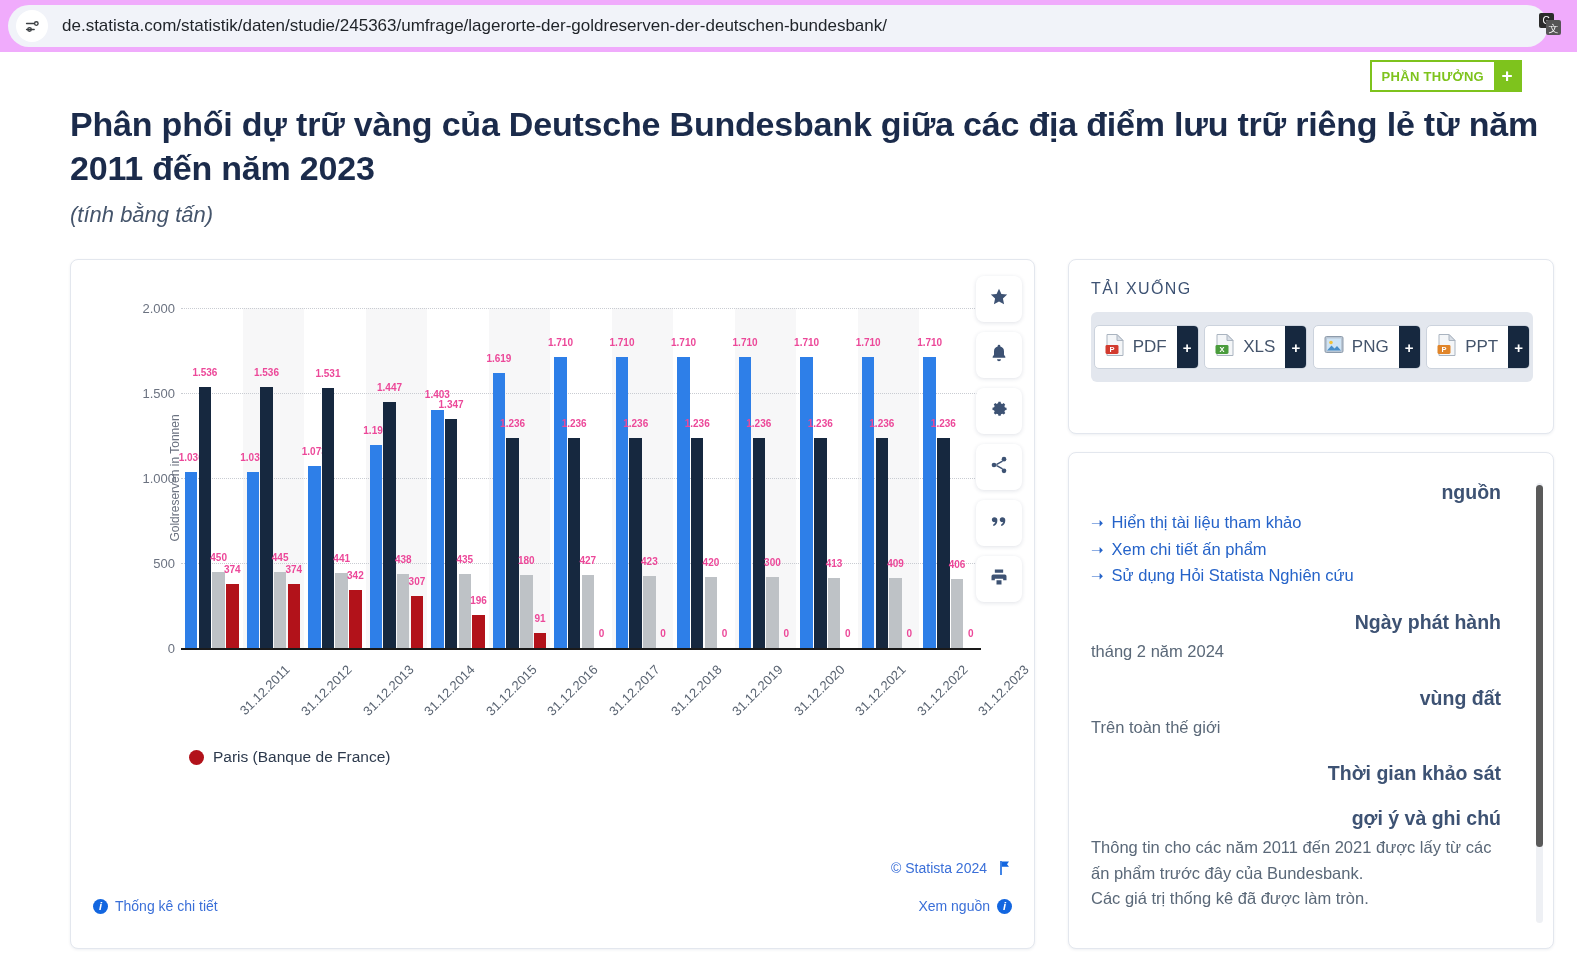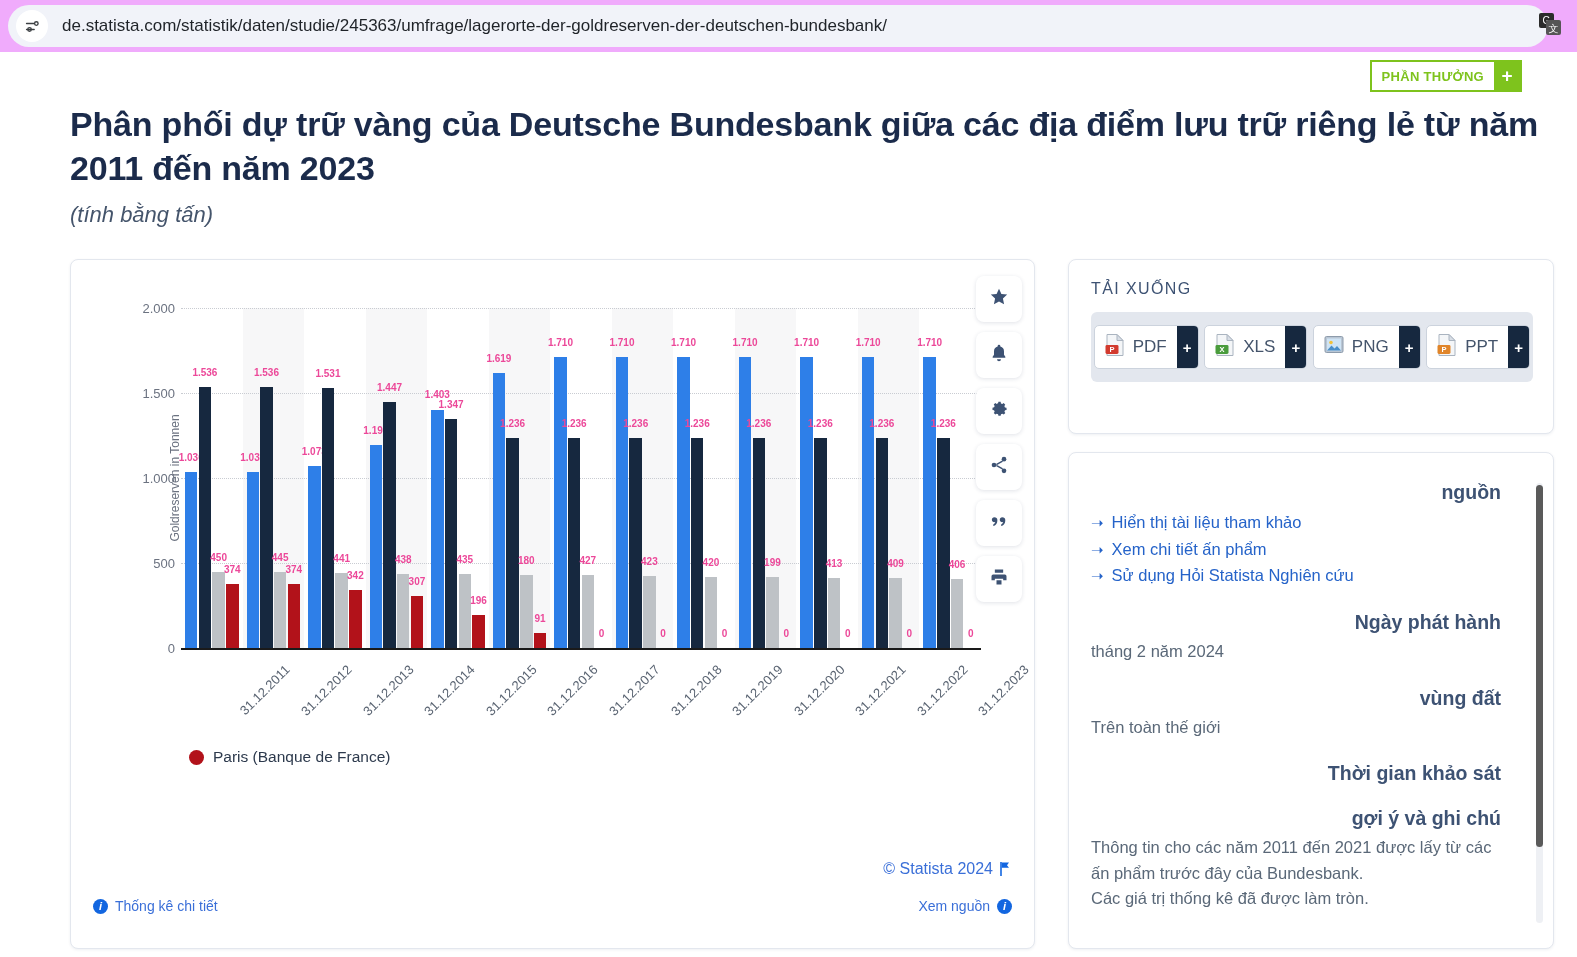--- a/index.html
+++ b/index.html
@@ -150,22 +150,22 @@
   }
   .tool-btn {
     width: 46px; height: 46px; background: #fff;
     border-radius: 8px; box-shadow: 0 1px 4px rgba(20,40,80,.13);
     display: flex; align-items: center; justify-content: center;
     color: #3d5273; cursor: pointer;
   }
 
   .copyright {
     position: absolute; right: 22px; top: 600px;
-    font-size: 16px; color: #3a6fd8;
-    display: flex; align-items: center; gap: 7px;
+    font-size: 14px; color: #3a6fd8;
+    display: flex; align-items: center; gap: 13px;
   }
   .view-source {
     position: absolute; right: 22px; top: 638px;
     font-size: 14px; color: #3a6fd8;
     display: flex; align-items: center; gap: 7px;
   }
   .detail-stats {
     position: absolute; left: 22px; top: 638px;
     font-size: 14px; color: #3a6fd8;
     display: flex; align-items: center; gap: 7px;
@@ -371,21 +371,21 @@
         <div class="bar-lbl" style="left: 488.227px; width: 56px; top: 109.88px;">1.236</div>
         <div class="bar" style="left: 523.677px; width: 12.5px; height: 71.4px; background: rgb(190, 194, 198);"></div>
         <div class="bar-lbl" style="left: 501.927px; width: 56px; top: 248.6px;">420</div>
         <div class="bar-lbl" style="left: 515.627px; width: 56px; top: 320px;">0</div>
         <div class="xlbl" style="left: 529.077px; top: 354px;">31.12.2019</div>
         <div class="bar" style="left: 557.815px; width: 12.5px; height: 290.7px; background: rgb(46, 127, 232);"></div>
         <div class="bar-lbl" style="left: 536.065px; width: 56px; top: 29.3px;">1.710</div>
         <div class="bar" style="left: 571.515px; width: 12.5px; height: 210.12px; background: rgb(22, 40, 63);"></div>
         <div class="bar-lbl" style="left: 549.765px; width: 56px; top: 109.88px;">1.236</div>
         <div class="bar" style="left: 585.215px; width: 12.5px; height: 70.72px; background: rgb(190, 194, 198);"></div>
-        <div class="bar-lbl" style="left: 563.465px; width: 56px; top: 249.28px;">199</div>
+        <div class="bar-lbl" style="left: 563.465px; width: 56px; top: 249.28px;">300</div>
         <div class="bar-lbl" style="left: 577.165px; width: 56px; top: 320px;">0</div>
         <div class="xlbl" style="left: 590.615px; top: 354px;">31.12.2020</div>
         <div class="bar" style="left: 619.354px; width: 12.5px; height: 290.7px; background: rgb(46, 127, 232);"></div>
         <div class="bar-lbl" style="left: 597.604px; width: 56px; top: 29.3px;">1.710</div>
         <div class="bar" style="left: 633.054px; width: 12.5px; height: 210.12px; background: rgb(22, 40, 63);"></div>
         <div class="bar-lbl" style="left: 611.304px; width: 56px; top: 109.88px;">1.236</div>
         <div class="bar" style="left: 646.754px; width: 12.5px; height: 70.21px; background: rgb(190, 194, 198);"></div>
         <div class="bar-lbl" style="left: 625.004px; width: 56px; top: 249.79px;">413</div>
         <div class="bar-lbl" style="left: 638.704px; width: 56px; top: 320px;">0</div>
         <div class="xlbl" style="left: 652.154px; top: 354px;">31.12.2021</div>

